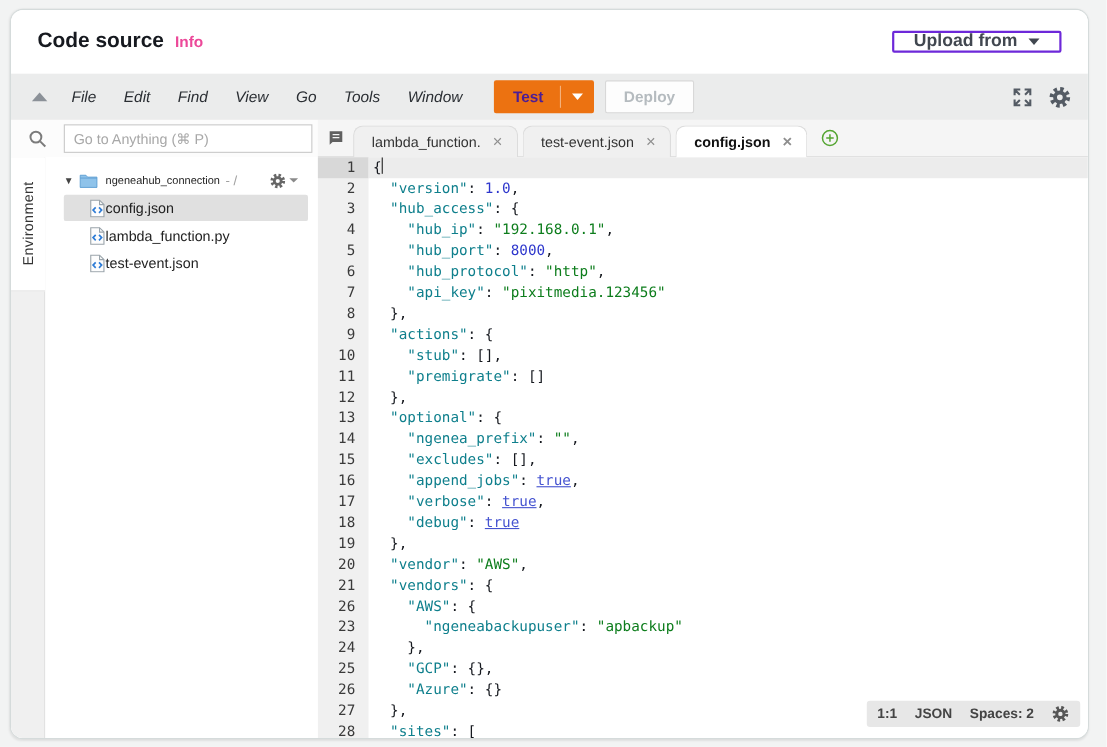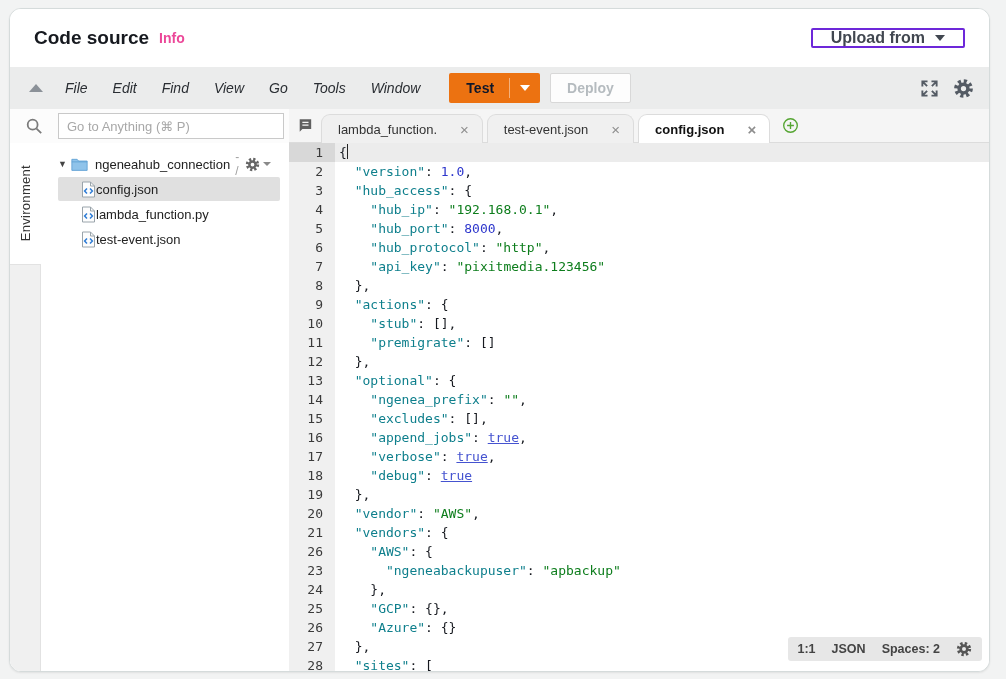--- a/index.html
+++ b/index.html
@@ -18,21 +18,21 @@
   .btn-upload { display:flex; align-items:center; gap:10px; height:20px; padding:0 18px;
                 background:#fff; border:2px solid #6d28d9; border-radius:2px;
                 font-size:16px; font-weight:bold; color:#414750; cursor:pointer; }
   .caret-down { width:0; height:0; border-left:5px solid transparent; border-right:5px solid transparent; border-top:6px solid currentColor; display:inline-block; }
 
   
   .menubar { height:42px; background:#ebecec; display:flex; align-items:center; padding:0 15px 0 19px; flex:0 0 auto; }
   .collapse-tri { width:0; height:0; border-left:7px solid transparent; border-right:7px solid transparent; border-bottom:8px solid #8b9198; margin-right:17px; }
   .menu-items { display:flex; gap:15px;font-style:italic; }
   .menu-item { font-size:14px; color:#2a2e33; padding:4px 5px; cursor:pointer; }
-  .btn-test { margin-left:24px; height:30px; display:flex; align-items:stretch; background:#ec7211; border-radius:2px; color:#0f172a; cursor:pointer; }
+  .btn-test { margin-left:24px; height:30px; display:flex; align-items:stretch; background:#ec7211; border-radius:2px; color:#4c1d95; cursor:pointer; }
   .btn-test .lbl { display:flex; align-items:center; padding:0 15px 0 17px; font-size:14px; font-weight:bold; }
   .btn-test .split { width:1px; background:rgba(255,255,255,.45); margin:5px 0; }
   .btn-test .arr { display:flex; align-items:center; padding:0 10px; }
   .btn-test .caret-down { border-top-color:#fff; }
   .btn-deploy { margin-left:10px; height:30px; padding:0 16px; display:flex; align-items:center;
                 background:#fdfdfd; border:1px solid #d8d8d8; border-radius:2px;
                 font-size:14px; font-weight:bold; color:#b5bbbf; }
   .mb-spacer { flex:1; }
   .icon-btn { color:#545b64; display:flex; align-items:center; justify-content:center; cursor:pointer; }
   .mb-gear { margin-left:14px; }
@@ -49,33 +49,33 @@
   .search-input::placeholder { color:#a8a8a8; }
   .panel-body { flex:1; display:flex; min-height:0; }
   .env-strip { width:31px; flex:0 0 auto; position:relative; background:#f0f0f0; border-right:1px solid #e2e2e2; }
   .env-tab { position:absolute; top:0; left:0; width:31px; height:122px; background:#fff;
              border-bottom:1px solid #e2e2e2; display:flex; align-items:center; justify-content:center; cursor:pointer; }
   .env-tab span { writing-mode:vertical-rl; transform:rotate(180deg); font-size:13px; color:#333; letter-spacing:.3px; }
   .tree { flex:1; background:#fff; padding-top:9px; overflow:hidden; }
   .tree-folder-row { display:flex; align-items:center; height:24px; padding-left:17px; cursor:pointer; }
   .tree-tri { font-size:9px; color:#444; width:14px; }
   .folder-ico { margin-right:7px; display:flex; }
-  .tree-folder-name { font-size:13px; color:#222; }
+  .tree-folder-name { font-size:10px; color:#222; }
   .tree-folder-suffix { font-size:12px; color:#a0a0a0; margin-left:5px; }
   .tree-gear { margin-left:auto; margin-right:18px; display:flex; align-items:center; gap:3px; color:#666; cursor:pointer; }
   .tree-gear .tiny-caret { width:0;height:0;border-left:4px solid transparent;border-right:4px solid transparent;border-top:4px solid #8a8a8a; }
   .tree-row { display:flex; align-items:center; height:24px; margin:1px 9px 1px 17px; padding-left:23px; border-radius:2px; cursor:pointer; }
   .tree-row.selected { background:#e0e0e0; }
   .tree-row .lbl { font-size:13px; color:#222; }
 
   
   .editor { flex:1; display:flex; flex-direction:column; min-width:0; position:relative; background:#fff; }
   .tabbar { height:34px; flex:0 0 auto; background:#f5f5f5; border-bottom:1px solid #dcdcdc; display:flex; align-items:flex-end; padding-left:6px; }
   .tablist-btn { align-self:center; margin:0 8px 0 2px; color:#555; cursor:pointer; display:flex; }
-  .tab { height:29px; display:flex; align-items:center; gap:22px; padding:0 12px 0 16px;
+  .tab { height:29px; display:flex; align-items:center; gap:10px; padding:0 12px 0 16px;
          border:1px solid #dcdcdc; border-bottom:none; border-radius:9px 9px 0 0;
          background:#f0f0f0; margin-right:4px; font-size:13px; color:#333; cursor:pointer; position:relative; top:1px; }
   .tab.active { background:#fff; font-weight:bold; color:#111; z-index:2; }
   .tab .close { color:#8e8e8e; font-size:15px; line-height:1; cursor:pointer; padding:0 1px; }
   .tab-plus { align-self:center; margin-left:8px; cursor:pointer; display:flex; }
 
   .codearea { flex:1; display:flex; min-height:0; position:relative; font-family:"DejaVu Sans Mono", monospace; font-size:13px; line-height:19px; }
   .gutter { width:46px; flex:0 0 auto; background:#f0f0f0; text-align:right; color:#3a3a3a; user-select:none; }
   .gutter .ln { padding-right:12px; height:19px; }
   .gutter .ln.active { background:#d8d8d8; }

